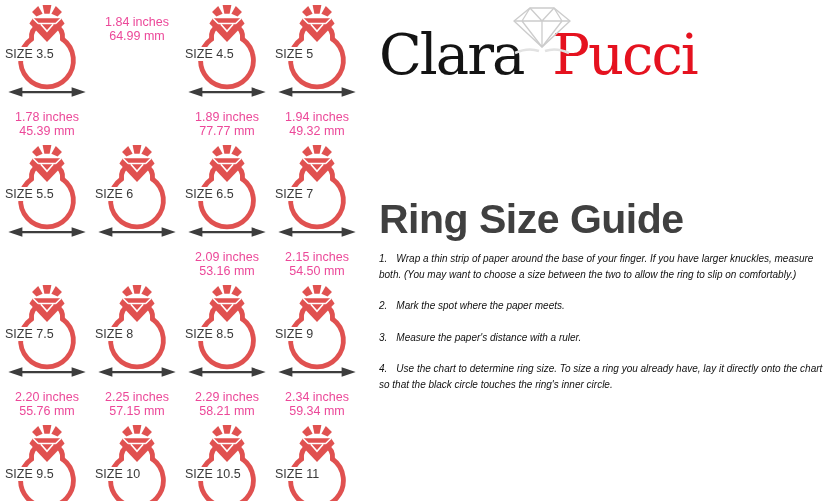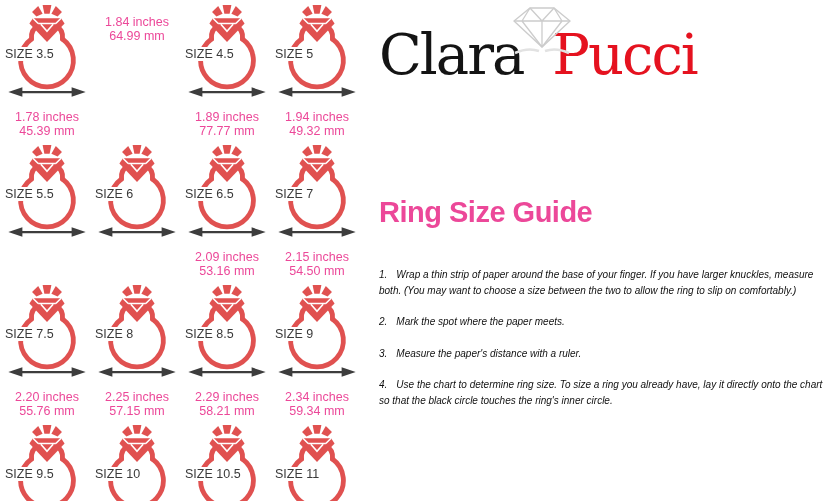--- a/index.html
+++ b/index.html
@@ -26,21 +26,21 @@
   .info-panel{position:absolute;left:379px;top:6px;width:456px;}
   .logo{position:relative;height:90px;}
   .logo-words{display:flex;align-items:baseline;gap:29px;padding-top:16px;
               font-family:"DejaVu Serif",serif;}
   .logo-first{font-size:56px;color:#141414;letter-spacing:-2px;}
   .logo-second{font-size:56px;color:var(--logo-red);letter-spacing:-2px;}
   .logo-diamond{position:absolute;left:132px;top:-2px;}
   .logo-diamond path{fill:none;stroke:#cccccc;stroke-width:1.3;}
   .logo-diamond .swoosh{stroke:#e2e2e2;stroke-width:2.5;}
 
-  .guide-title{margin:100px 0 38px 0;font-size:29px;font-weight:700;color:#ec4899;
+  .guide-title{margin:100px 0 8px 0;font-size:41px;font-weight:700;color:#404040;
                letter-spacing:-0.5px;}
   .inst-list{font-size:10px;line-height:1.55;color:#101010;font-style:italic;}
   .inst-item{margin:0 0 16px 0;}
   .inst-num{margin-right:9px;}
 </style>
 </head>
 <body>
 
 <div class="page">
 

